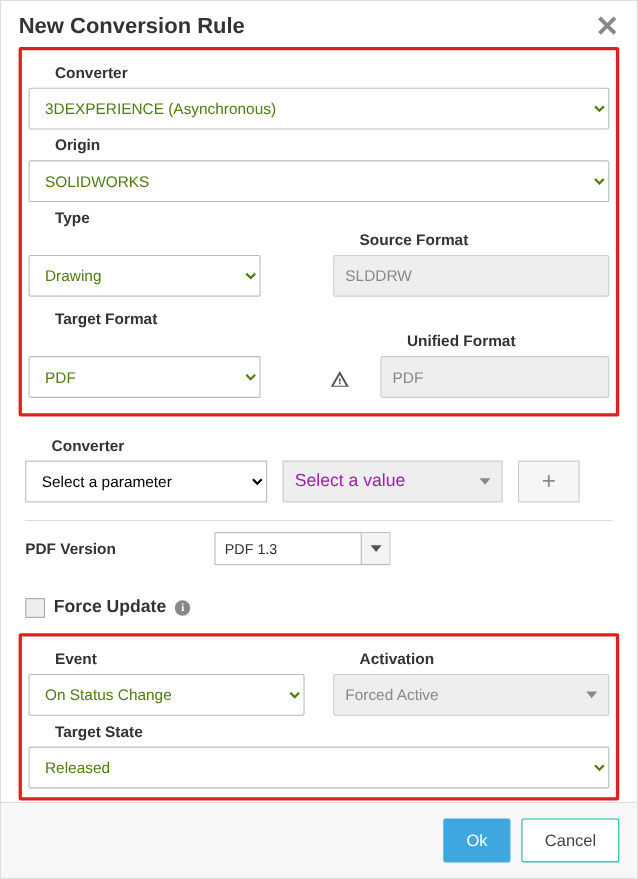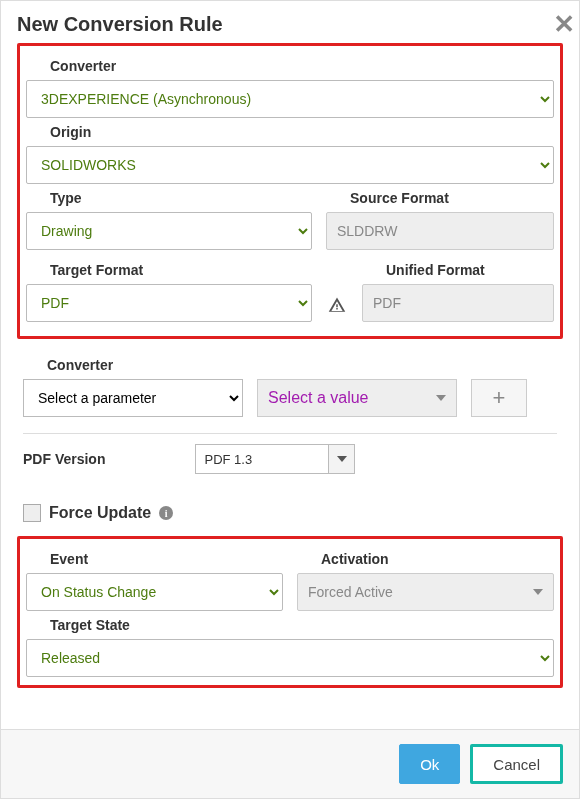--- a/index.html
+++ b/index.html
@@ -16,21 +16,21 @@
     width: 580px;
     height: 799px;
     position: relative;
     display: flex;
     flex-direction: column;
   }
   .header {
     display: flex;
     align-items: center;
     justify-content: space-between;
-    padding: 10px 4px 6px 16px;
+    padding: 10px 16px 6px 16px;
   }
   .header h2 {
     font-size: 20px;
     font-weight: bold;
     color: #333;
   }
   .close-btn {
     font-size: 26px;
     color: #888;
     cursor: pointer;
@@ -47,21 +47,21 @@
     padding: 8px 6px 8px 6px;
   }
   .hlbox {
     border: 3px solid #e02020;
     border-radius: 2px;
     padding: 6px 6px 8px 6px;
     margin-bottom: 4px;
   }
   .row {
     display: flex;
-    gap: 14px;
+    gap: 26px;
     align-items: flex-end;
     margin-bottom: 6px;
   }
   .col { flex: 1; display: flex; flex-direction: column; }
   label.field-label {
     font-size: 14px;
     font-weight: bold;
     color: #333;
     margin-bottom: 6px;
     margin-top: 6px;
@@ -172,28 +172,28 @@
     font-family: Georgia, serif;
   }
   .footer {
     border-top: 1px solid #ddd;
     background: #f7f7f7;
     padding: 14px 16px;
     display:flex; justify-content:flex-end; gap:10px;
   }
   .btn {
     height: 40px; padding: 0 20px;
-    border: 3px solid #14b8a6; background:#fff; color:#444;
+    border: 1px solid #14b8a6; background:#fff; color:#444;
     font-size:15px; cursor:pointer; border-radius:2px;
   }
   .btn-primary {
     background:#3fa7e0; border:1px solid #3fa7e0; color:#fff;
   }
   .hr { border-bottom:1px solid #ddd; margin: 16px 0 10px 0; }
-  .narrow-select { width: 286px; }
+  .narrow-select { width: 211px; margin-top: 20px; }
 </style>
 </head>
 <body>
 
 <div class="dialog">
   <div class="header">
     <h2>New Conversion Rule</h2>
     <span class="close-btn">✕</span>
   </div>
 

